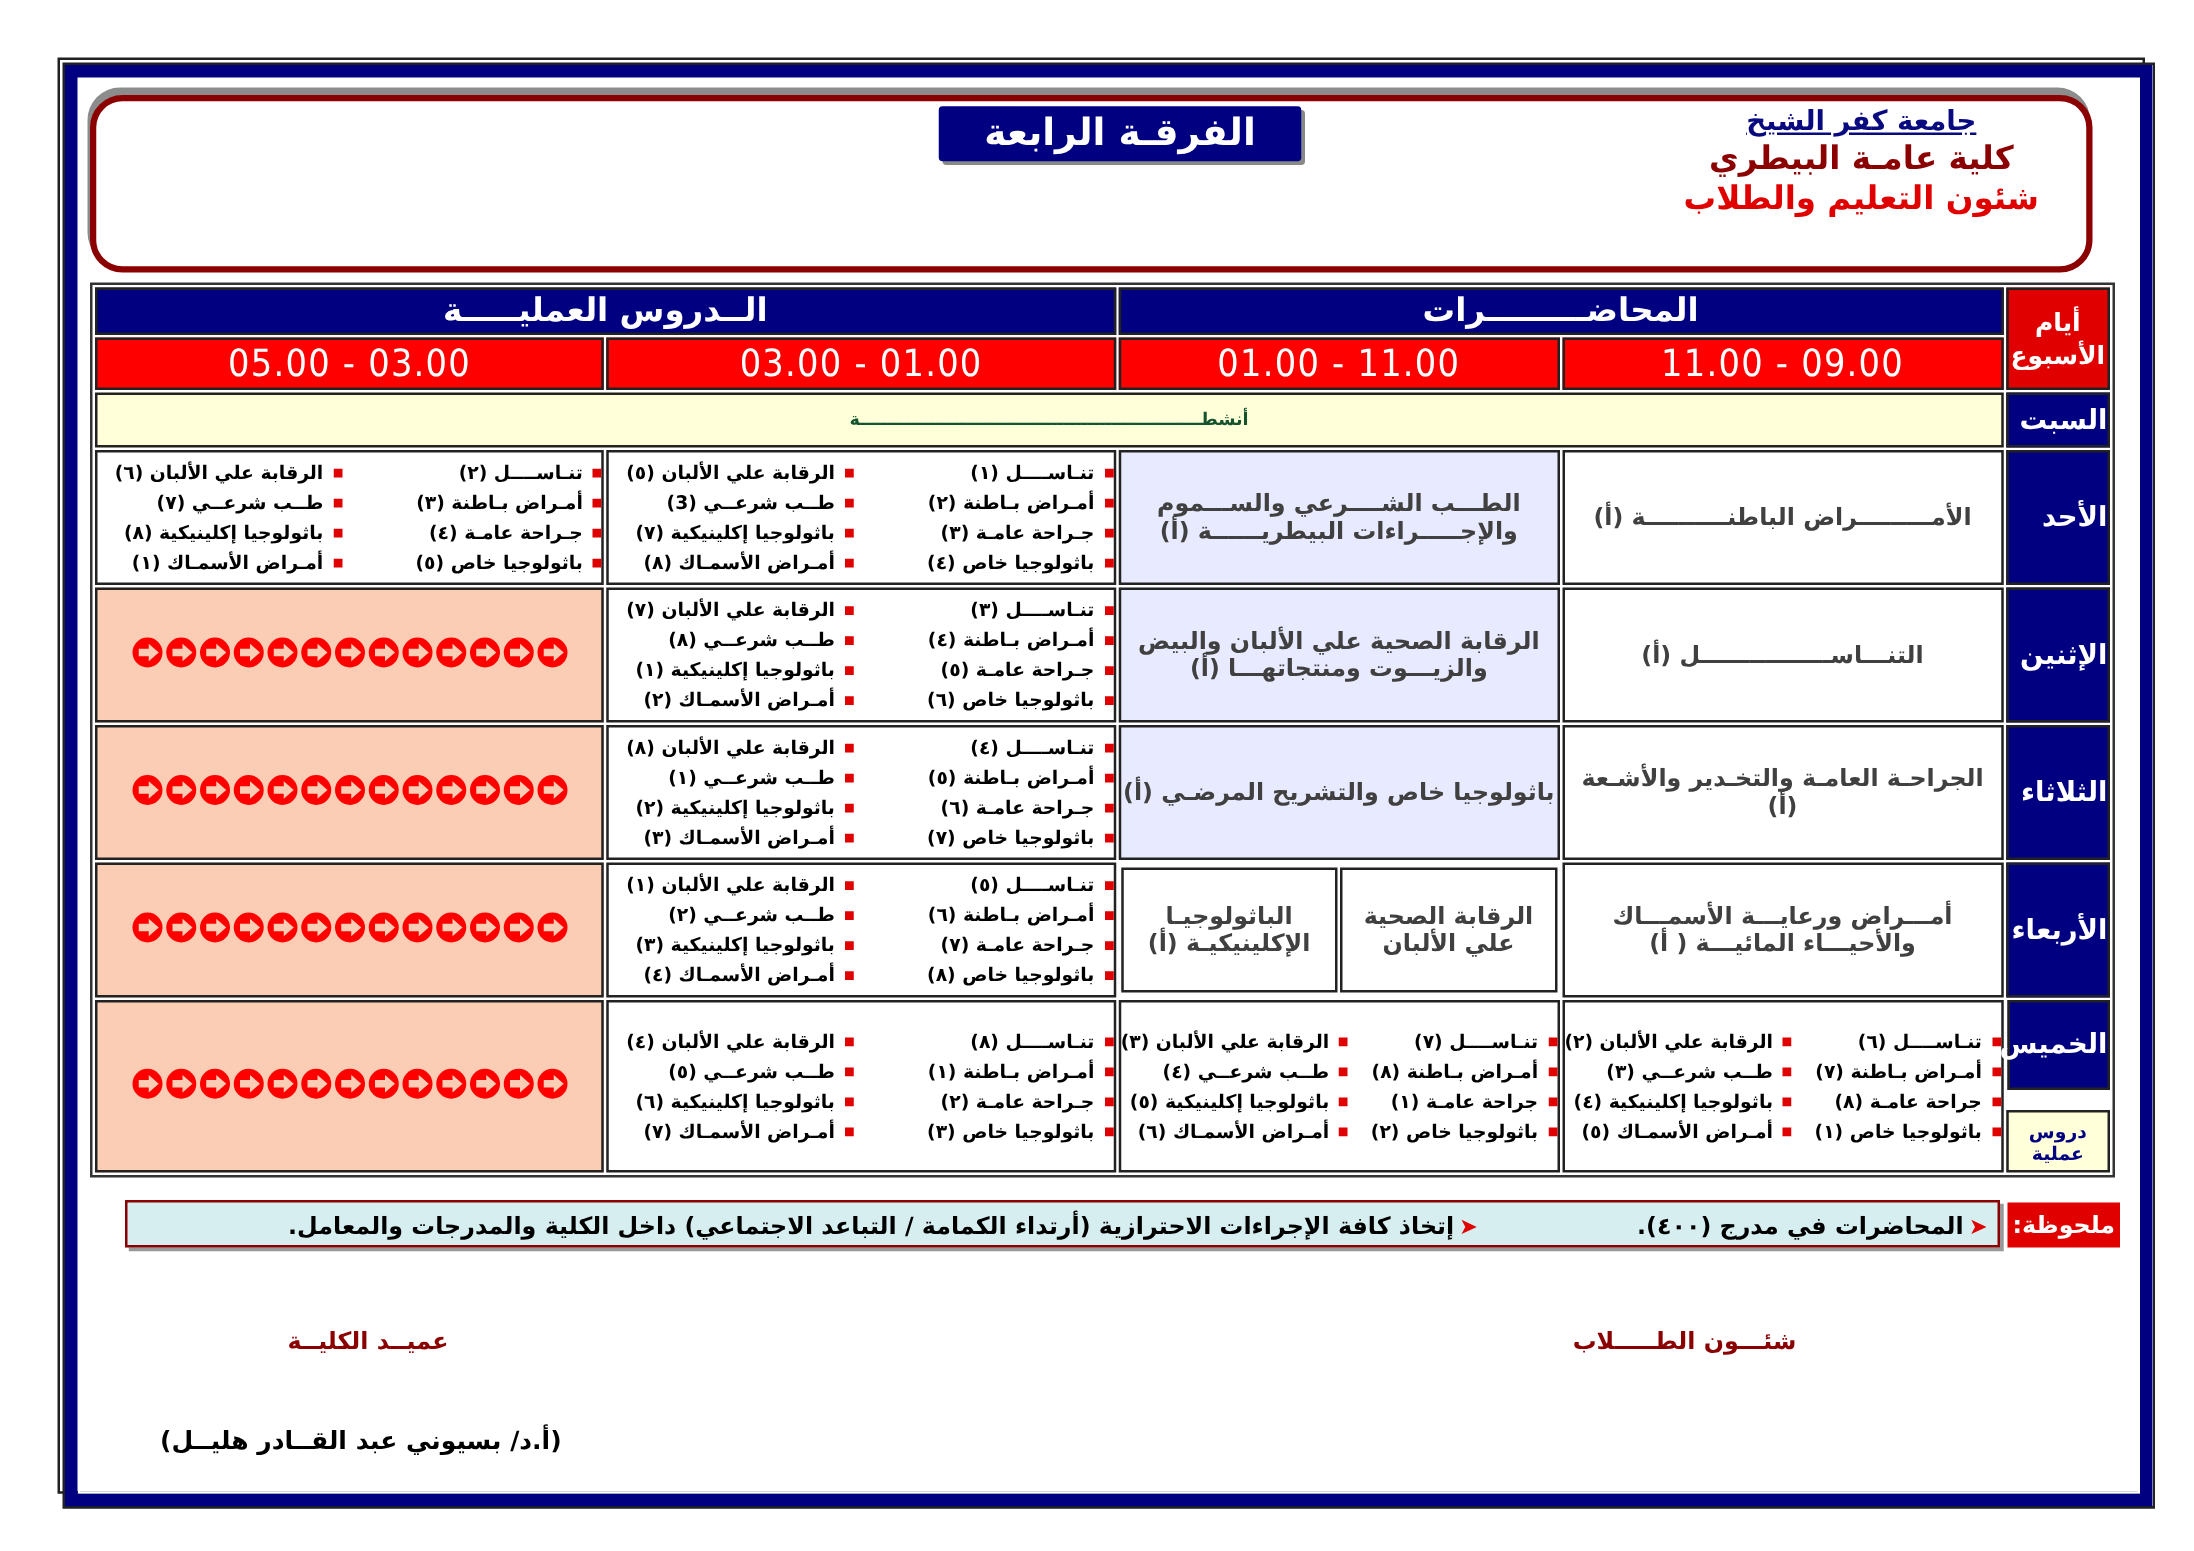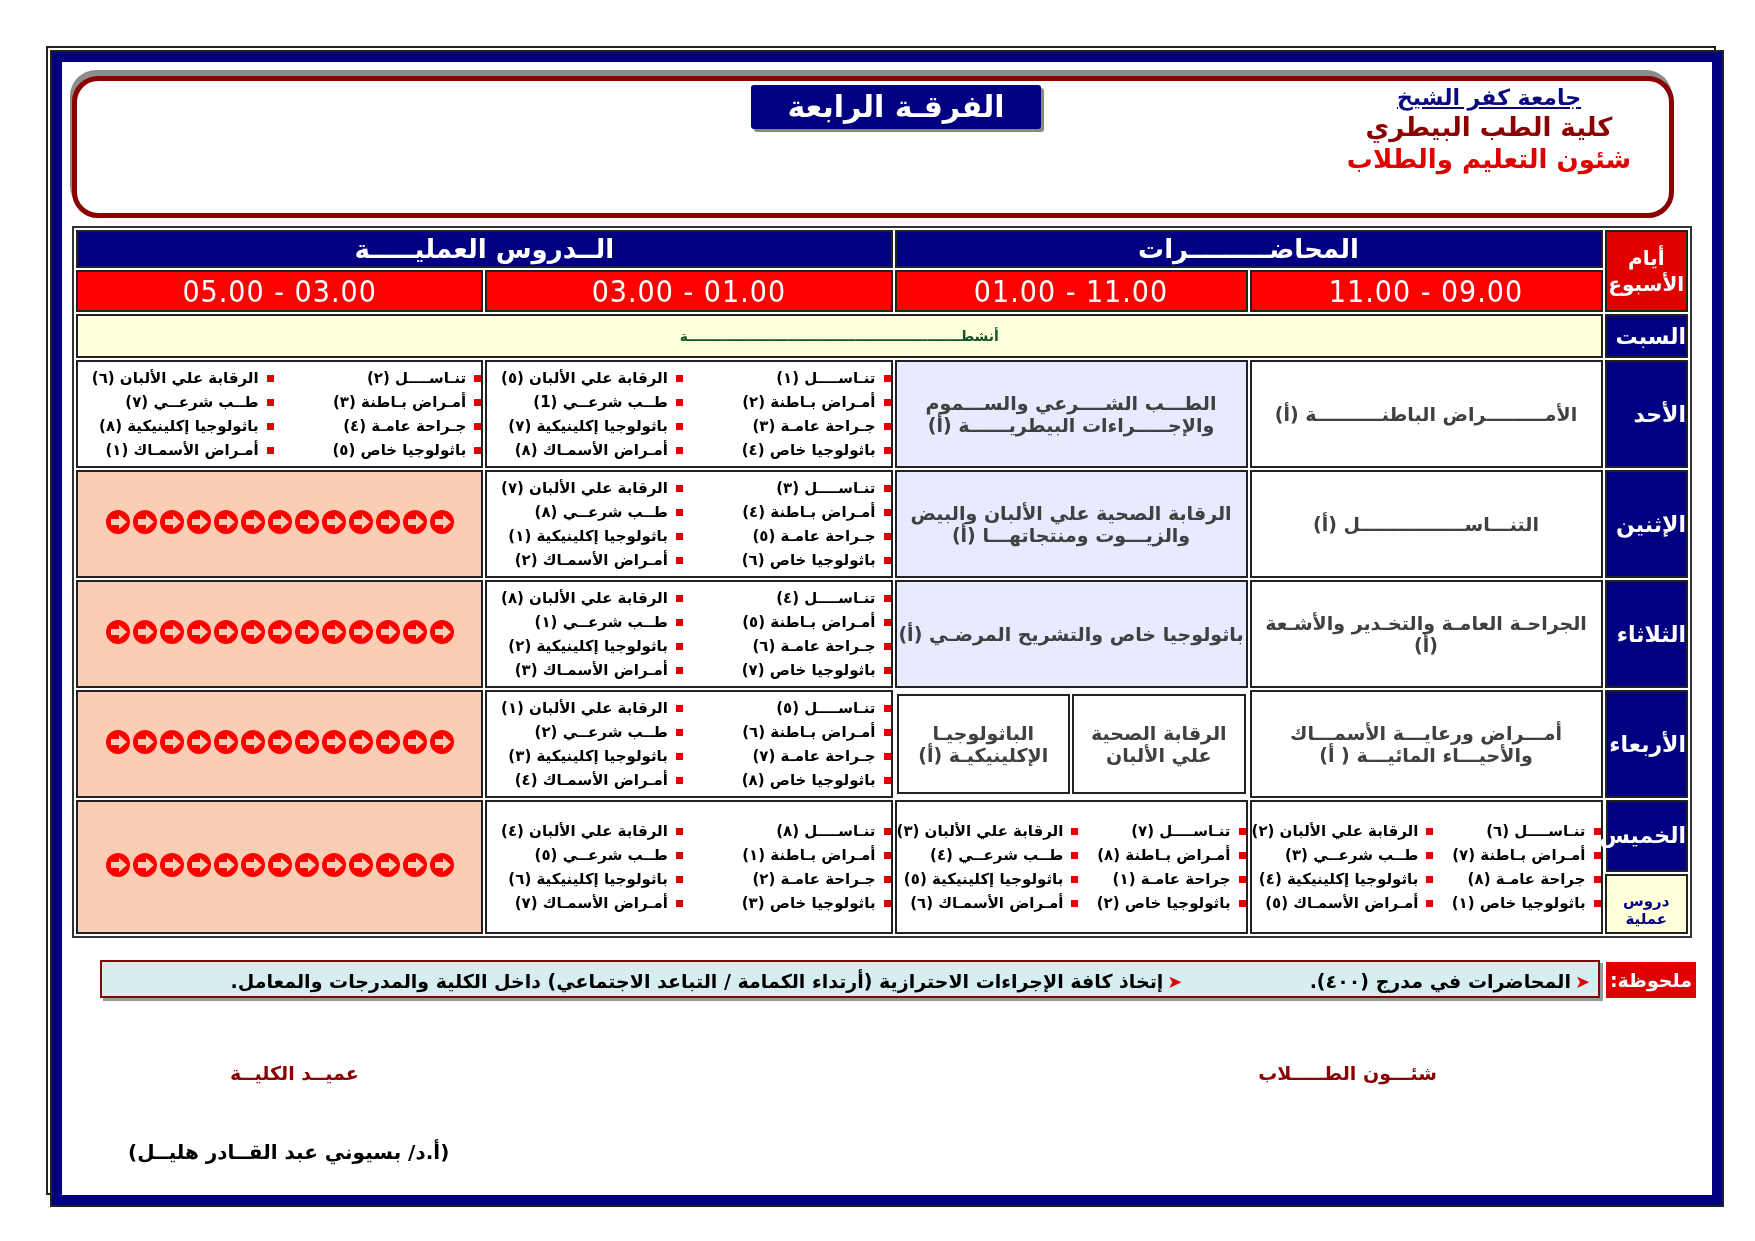--- a/index.html
+++ b/index.html
@@ -76,21 +76,21 @@
 
 <div class="frame-inner-line"></div>
 <div class="frame-outer"></div>
 
 <div class="header">
 
   <div class="level-badge">الفرقـة الرابعة</div>
 
   <div class="college-block">
     <div class="uni-name">جامعة كفر الشيخ</div>
-    <div class="fac-name">كلية الطب البيطري</div>
+    <div class="fac-name">كلية عامـة البيطري</div>
     <div class="dept-name">شئون التعليم والطلاب</div>
   </div>
 </div>
 
 <table class="tbl">
   <colgroup>
     <col style="width:80px">
       <col style="width:340px">
       <col style="width:340px">
       <col style="width:400px">
@@ -115,21 +115,21 @@
 
   <tr class="row-main">
     <td class="day-cell">الأحد</td>
     <td class="lec-cell">الأمـــــــــراض الباطنــــــــــة (أ)</td>
     <td class="lec-cell shade">الطـــب الشــــرعي والســـموم والإجـــــراءات البيطريــــــة (أ)</td>
     <td class="lab-cell">
           <div class="lab-grid">
             <div class="lab-item"><span class="bullet"></span><span>تنـاســــل (١)</span></div>
             <div class="lab-item"><span class="bullet"></span><span>الرقابة علي الألبان (٥)</span></div>
             <div class="lab-item"><span class="bullet"></span><span>أمـراض بـاطنة (٢)</span></div>
-            <div class="lab-item"><span class="bullet"></span><span>طــب شرعــي (1)</span></div>
+            <div class="lab-item"><span class="bullet"></span><span>طــب شرعــي (3)</span></div>
             <div class="lab-item"><span class="bullet"></span><span>جـراحة عامـة (٣)</span></div>
             <div class="lab-item"><span class="bullet"></span><span>باثولوجيا إكلينيكية (٧)</span></div>
             <div class="lab-item"><span class="bullet"></span><span>باثولوجيا خاص (٤)</span></div>
             <div class="lab-item"><span class="bullet"></span><span>أمـراض الأسمـاك (٨)</span></div>
           </div>
         </td>
     <td class="lab-cell">
           <div class="lab-grid">
             <div class="lab-item"><span class="bullet"></span><span>تنـاســــل (٢)</span></div>
             <div class="lab-item"><span class="bullet"></span><span>الرقابة علي الألبان (٦)</span></div>
@@ -247,21 +247,21 @@
             <span class="arrow"></span>
             <span class="arrow"></span>
             <span class="arrow"></span>
             <span class="arrow"></span>
           </div></td>
   </tr>
 
   <tr>
     <td style="padding:0;border:none">
       <div class="day-cell" style="height:68px;line-height:68px;border:2px solid #222">الخميس</div>
-      <div class="thu-sub" style="height:40px;border:2px solid #222;margin-top:2px;padding-top:16px">دروس عملية</div>
+      <div class="thu-sub" style="height:40px;border:2px solid #222;margin-top:16px;padding-top:6px">دروس عملية</div>
     </td>
     <td class="lab-cell" style="height:108px">
           <div class="lab-grid">
             <div class="lab-item"><span class="bullet"></span><span>تنـاســــل (٦)</span></div>
             <div class="lab-item"><span class="bullet"></span><span>الرقابة علي الألبان (٢)</span></div>
             <div class="lab-item"><span class="bullet"></span><span>أمـراض بـاطنة (٧)</span></div>
             <div class="lab-item"><span class="bullet"></span><span>طــب شرعــي (٣)</span></div>
             <div class="lab-item"><span class="bullet"></span><span>جراحة عامـة (٨)</span></div>
             <div class="lab-item"><span class="bullet"></span><span>باثولوجيا إكلينيكية (٤)</span></div>
             <div class="lab-item"><span class="bullet"></span><span>باثولوجيا خاص (١)</span></div>

